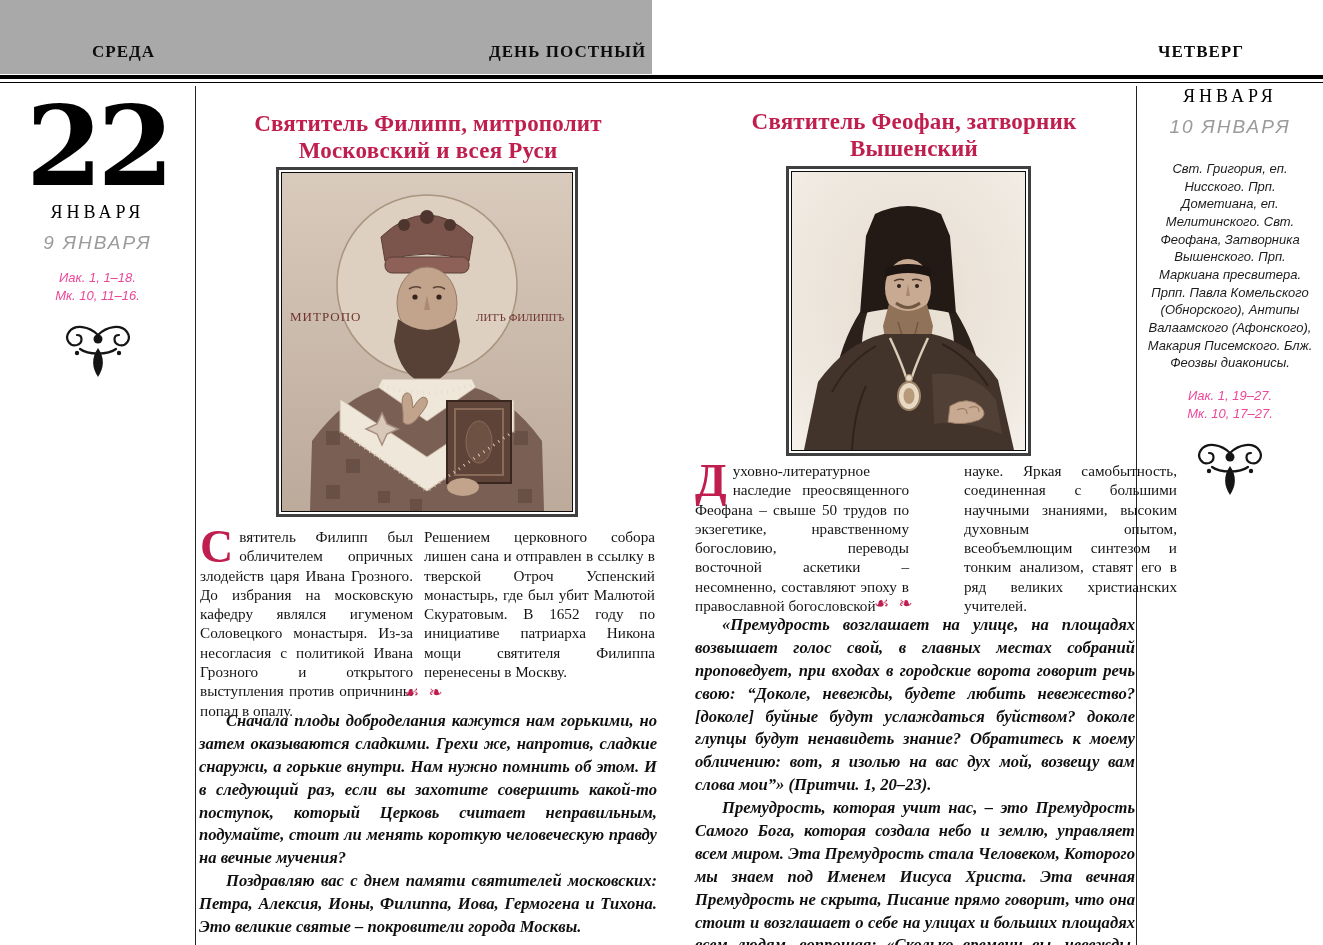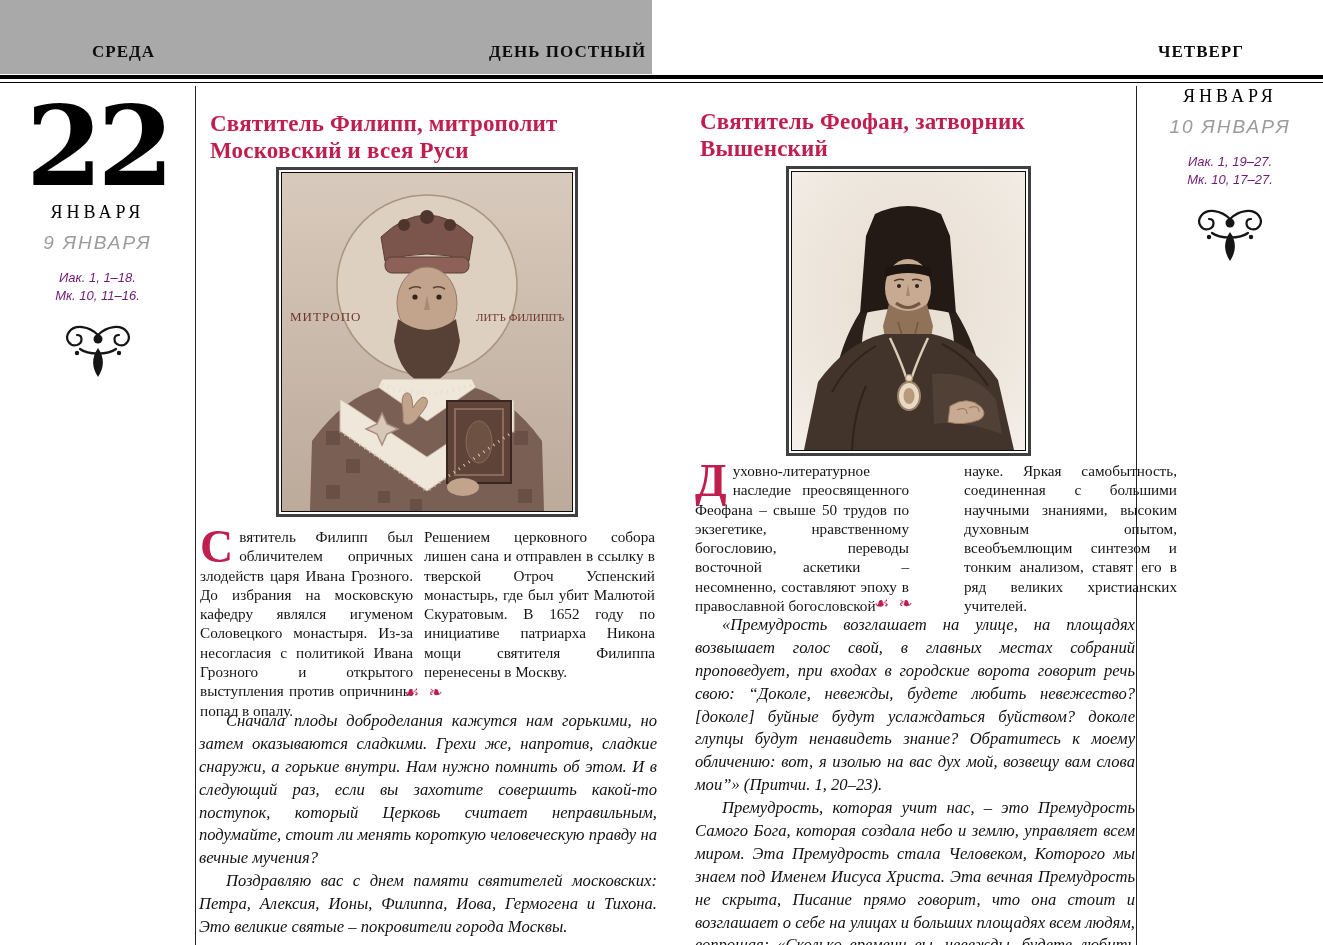--- a/index.html
+++ b/index.html
@@ -23,25 +23,25 @@
   .sidebar.l{left:0;width:195px;}
   .sidebar.r{left:1137px;width:186px;}
   .day-number{font-family:"DejaVu Serif",serif;font-weight:bold;font-size:110px;line-height:1.0;
               letter-spacing:-5px;margin-top:6px;color:#000000;}
   .month{font-size:18px;letter-spacing:4px;margin-top:0px;color:#000000;}
   .old-style{font-family:"Liberation Sans",sans-serif;font-style:italic;font-size:19px;
              color:#9b9b9b;letter-spacing:2px;margin-top:9px;}
   .saints{font-family:"Liberation Sans",sans-serif;font-style:italic;font-size:13px;
           line-height:1.36;margin:22px auto 0;width:170px;color:#1b1b1b;}
   .readings{font-family:"Liberation Sans",sans-serif;font-style:italic;font-size:13px;
-            line-height:1.4;margin-top:15px;color:#701a75;}
+            line-height:1.4;margin-top:15px;color:#ec4899;}
   .ornament{margin-top:17px;}
 
   
-  .title{position:absolute;text-align:left;font-weight:bold;font-size:23px;line-height:1.18;
+  .title{position:absolute;text-align:center;font-weight:bold;font-size:23px;line-height:1.18;
          color:#bf1e4e;letter-spacing:0.2px;}
   .title.lft{left:210px;top:110px;width:436px;}
   .title.rgt{left:700px;top:108px;width:428px;}
 
   .frame{position:absolute;border:3px solid #404040;padding:2px;background:#fff;}
   .frame-inner{border:1px solid #0c0c0c;line-height:0;}
   .frame.lft{left:276px;top:167px;}
   .frame.rgt{left:786px;top:166px;}
 
   .col{position:absolute;text-align:justify;font-size:15.2px;line-height:1.27;color:#141414;}
@@ -53,21 +53,21 @@
            padding:1px 6px 0 0;font-family:"Liberation Serif",serif;}
 
   .divider{position:absolute;text-align:center;color:#bf1e4e;
            font-family:"DejaVu Sans",sans-serif;font-size:17px;letter-spacing:9px;}
   .divider.lft{left:196px;top:682px;width:464px;}
   .divider.rgt{left:660px;top:593px;width:476px;}
 
   .quote{position:absolute;font-style:italic;font-size:16.6px;line-height:1.38;color:#101010;}
   .quote.lft{left:199px;top:710px;width:458px;}
   .quote.rgt{left:695px;top:614px;width:440px;}
-  .quote p{margin:0;text-indent:27px;text-align:justify;}
+  .quote p{margin:0;text-indent:27px;text-align:justify;font-weight:bold;}
 </style>
 </head>
 <body>
 
 <div class="page">
 
   <div class="header-bar"></div>
   <span class="weekday left">СРЕДА</span>
   <span class="weekday center">ДЕНЬ ПОСТНЫЙ</span>
   <span class="weekday right">ЧЕТВЕРГ</span>
@@ -97,20 +97,21 @@
           <circle cx="16" cy="31" r="2.2"></circle>
           <circle cx="58" cy="31" r="2.2"></circle>
         </g>
       </svg>
     </div>
   </div>
 
   <div class="sidebar r">
     <div class="month">ЯНВАРЯ</div>
     <div class="old-style">10 ЯНВАРЯ</div>
+    <div class="saints">Свт. Григория, еп. Нисского. Прп. Дометиана, еп. Мелитинского. Свт. Феофана, Затворника Вышенского. Прп. Маркиана пресвитера. Прпп. Павла Комельского (Обнорского), Антипы Валаамского (Афонского), Макария Писемского. Блж. Феозвы диаконисы.</div>
     <div class="readings">
       <div>Иак. 1, 19–27.</div>
       <div>Мк. 10, 17–27.</div>
     </div>
     <div class="ornament">
       <svg width="74" height="58" viewBox="0 0 74 58">
         <g fill="none" stroke="#151515" stroke-width="2.2" stroke-linecap="round">
           <path d="M37 13 C28 4 14 2 8 10 C3 17 9 25 16 23 C22 21 22 13 16 13"></path>
           <path d="M37 13 C46 4 60 2 66 10 C71 17 65 25 58 23 C52 21 52 13 58 13"></path>
           <path d="M19 27 C27 33 47 33 55 27"></path>

